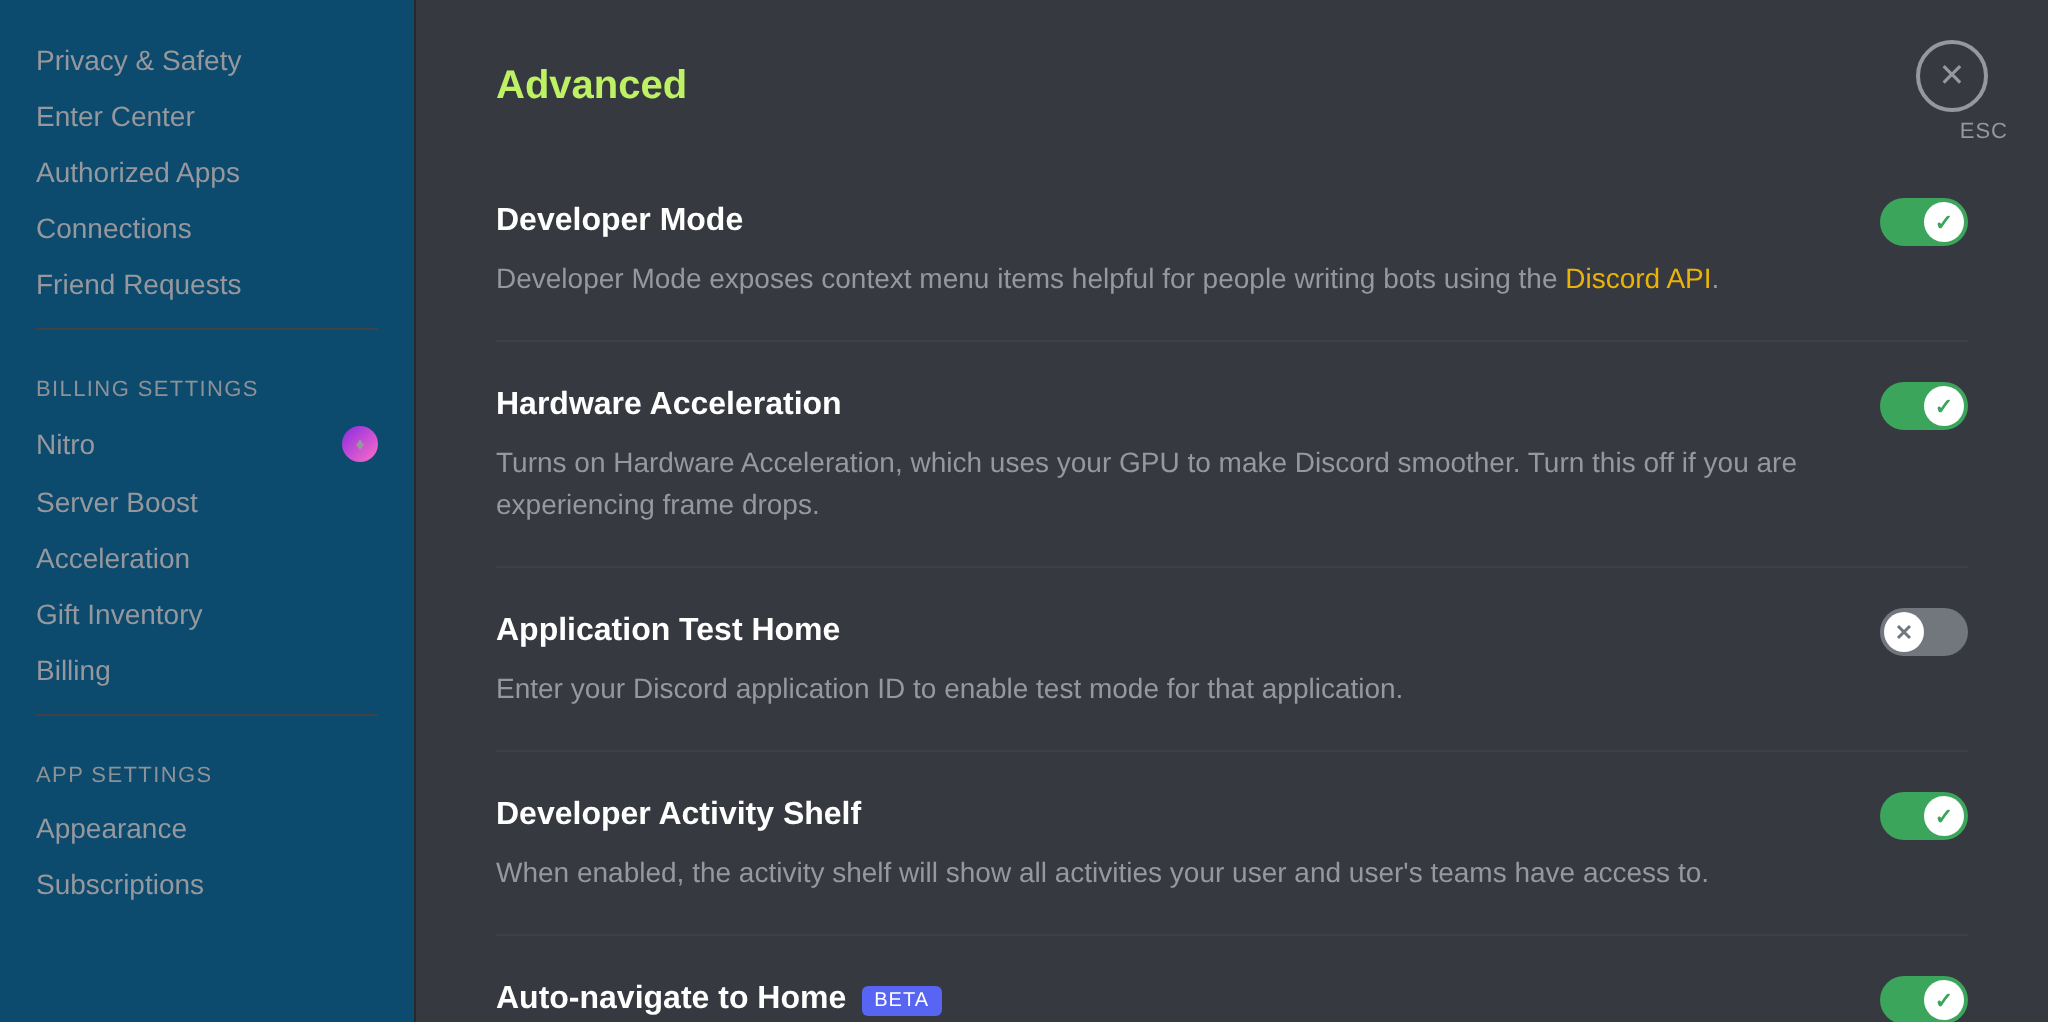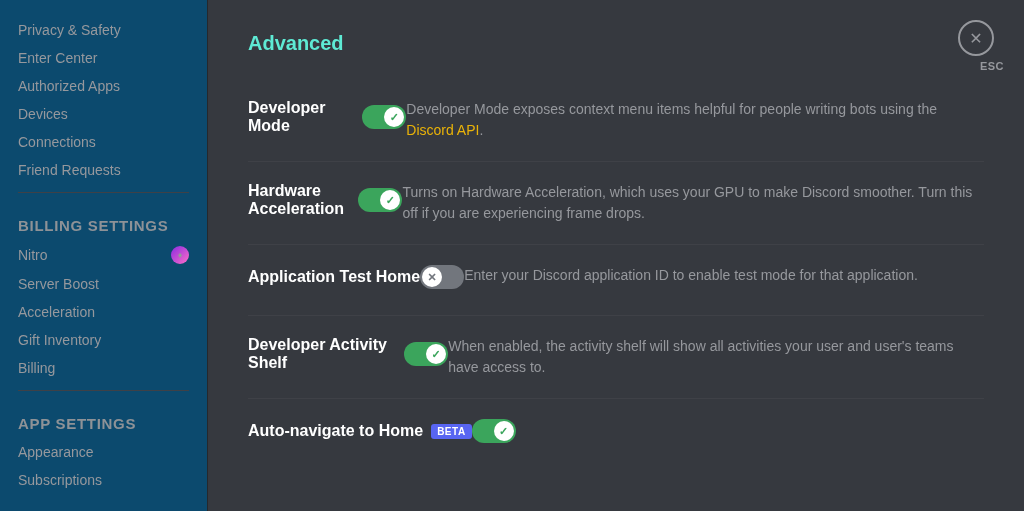--- a/index.html
+++ b/index.html
@@ -29,22 +29,22 @@
       justify-content: space-between;
       padding: 6px 10px;
       border-radius: 4px;
       cursor: pointer;
       color: #96989d;
       font-size: 14px;
       transition: background 0.1s;
     }
 
     .sidebar-section-label {
-      font-size: 15px;
-      font-weight: 700;
+      font-size: 11px;
+      font-weight: 400;
       color: #8e9297;
       text-transform: uppercase;
       letter-spacing: 0.7px;
       padding: 16px 10px 6px;
     }
 
     .sidebar-divider {
       height: 1px;
       background: #3f4147;
       margin: 8px 10px;
@@ -66,29 +66,29 @@
       flex: 1;
       background: #36393f;
       padding: 32px 40px;
       overflow-y: auto;
       position: relative;
     }
 
     .page-title {
       font-size: 20px;
       font-weight: 700;
-      color: #5eead4;
+      color: #bef264;
       margin-bottom: 24px;
     }
 
     .setting-row {
       padding: 20px 0;
       border-bottom: 1px solid #3f4147;
       display: flex;
-      flex-direction: row;
+      flex-direction: column;
     }
     .setting-row:last-child {
       border-bottom: none;
     }
 
     .setting-header {
       display: flex;
       align-items: center;
       justify-content: space-between;
       margin-bottom: 6px;
@@ -100,21 +100,21 @@
       color: #ffffff;
       display: flex;
       align-items: center;
       gap: 8px;
     }
 
     .beta-badge {
       background: #5865f2;
       color: #ffffff;
       font-size: 10px;
-      font-weight: 700;
+      font-weight: 400;
       padding: 2px 6px;
       border-radius: 3px;
       text-transform: uppercase;
       letter-spacing: 0.5px;
     }
 
     .setting-description {
       font-size: 14px;
       color: #96989d;
       line-height: 1.5;
@@ -190,44 +190,41 @@
       display: flex;
       align-items: center;
       justify-content: center;
       font-size: 16px;
       color: #96989d;
     }
 
     .esc-label {
       font-size: 11px;
       color: #96989d;
-      font-weight: 700;
+      font-weight: 400;
       letter-spacing: 0.5px;
       padding-left: 32px;
     }
   </style>
 </head>
 <body>
 
 <nav class="sidebar">
 
   <div id="sidebar-top-items">
       <div class="sidebar-item">
         <span>Privacy &amp; Safety</span>
       </div>
       <div class="sidebar-item">
         <span>Enter Center</span>
       </div>
       <div class="sidebar-item">
         <span>Authorized Apps</span>
       </div>
       <div class="sidebar-item">
-        <span>Devices</span>
-      </div>
-      <div class="sidebar-item">
         <span>Connections</span>
       </div>
       <div class="sidebar-item">
         <span>Friend Requests</span>
       </div>
     </div>
 
   <div class="sidebar-divider"></div>
 
   <div class="sidebar-section-label">BILLING SETTINGS</div>

